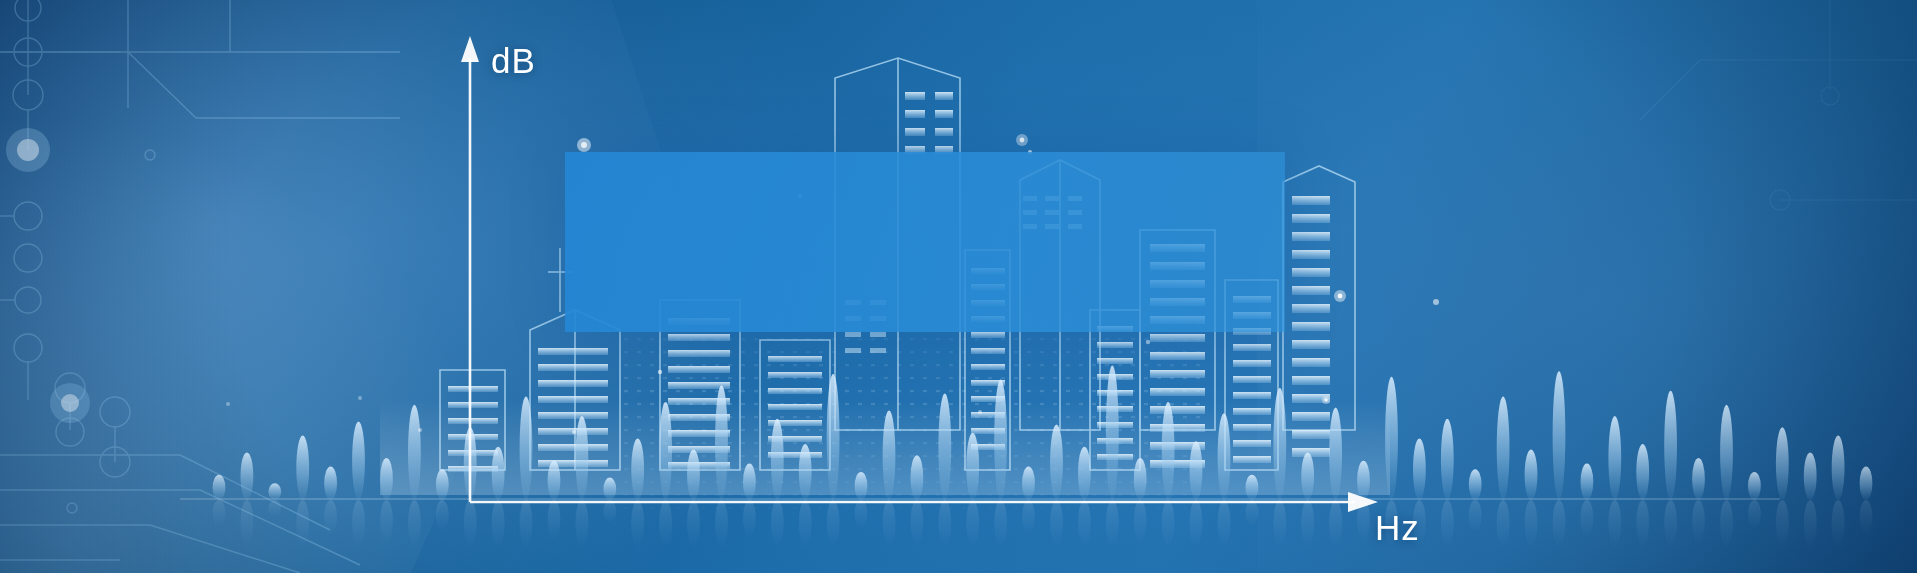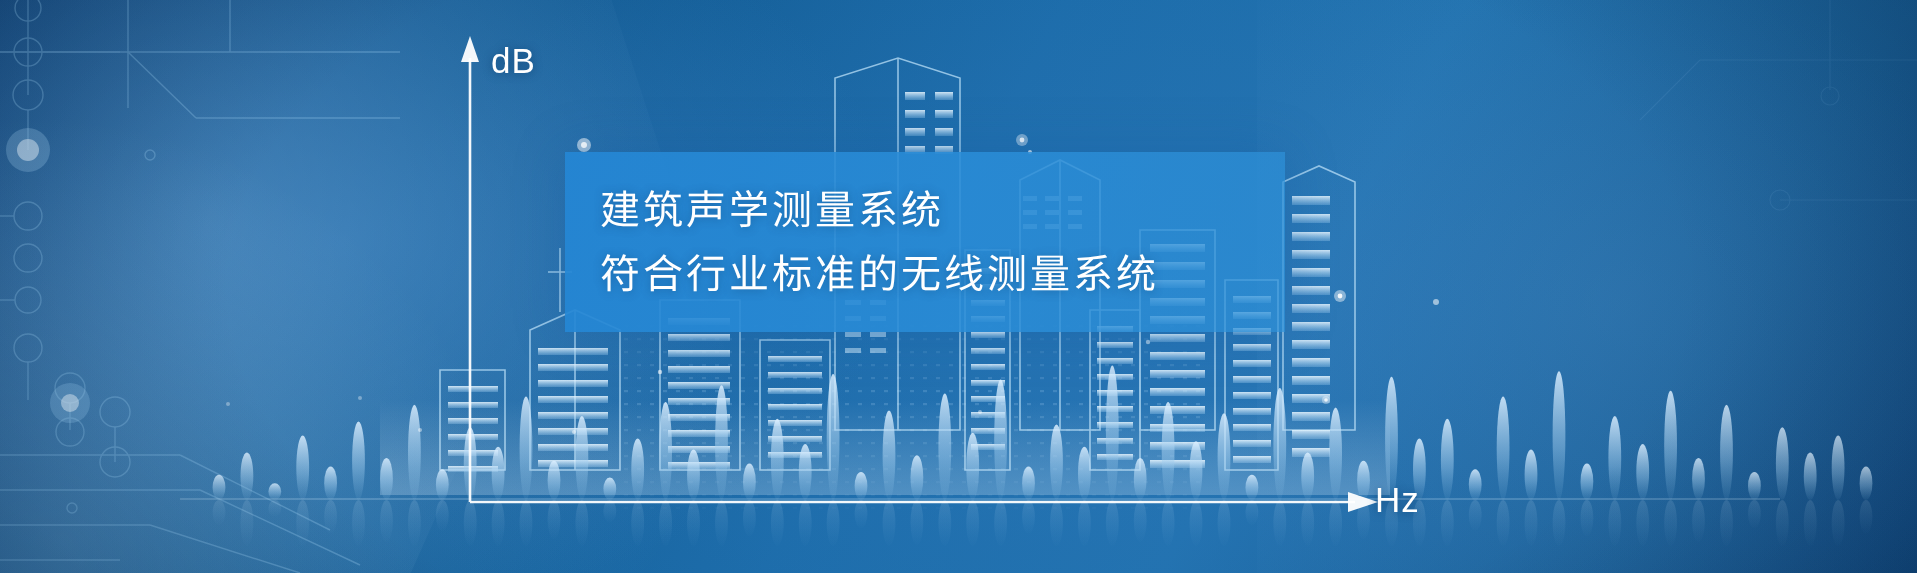--- a/index.html
+++ b/index.html
@@ -85,21 +85,21 @@
   
   .axis-label{
     position:absolute;
     color:#ffffff;
     font-size:35px;
     letter-spacing:1px;
     text-shadow:0 1px 8px rgba(8,50,95,0.55);
     user-select:none;
   }
   .axis-db{ left:491px; top:41px; }
-  .axis-hz{ left:1375px; top:480px; }
+  .axis-hz{ left:1375px; top:508px; }
 </style>
 </head>
 <body>
 
 <div class="banner">
 
   <div class="sweep sweep-a"></div>
   <div class="sweep sweep-b"></div>
   <div class="sweep sweep-c"></div>
 
@@ -505,21 +505,17 @@
       <circle cx="980" cy="412" r="2" opacity="0.45"></circle>
       <circle cx="228" cy="404" r="2" opacity="0.35"></circle>
       <circle cx="360" cy="398" r="2" opacity="0.35"></circle>
     </g>
   </svg>
 
   <div class="vignette"></div>
 
   <div class="text-panel"></div>
 
-  <div class="headline-wrap">
-    <div class="headline">建筑声学测量系统</div>
-    <div class="subheadline">符合行业标准的无线测量系统</div>
-  </div>
 
   <div class="axis-label axis-db">dB</div>
   <div class="axis-label axis-hz">Hz</div>
 
 </div>
 
 </body></html>

